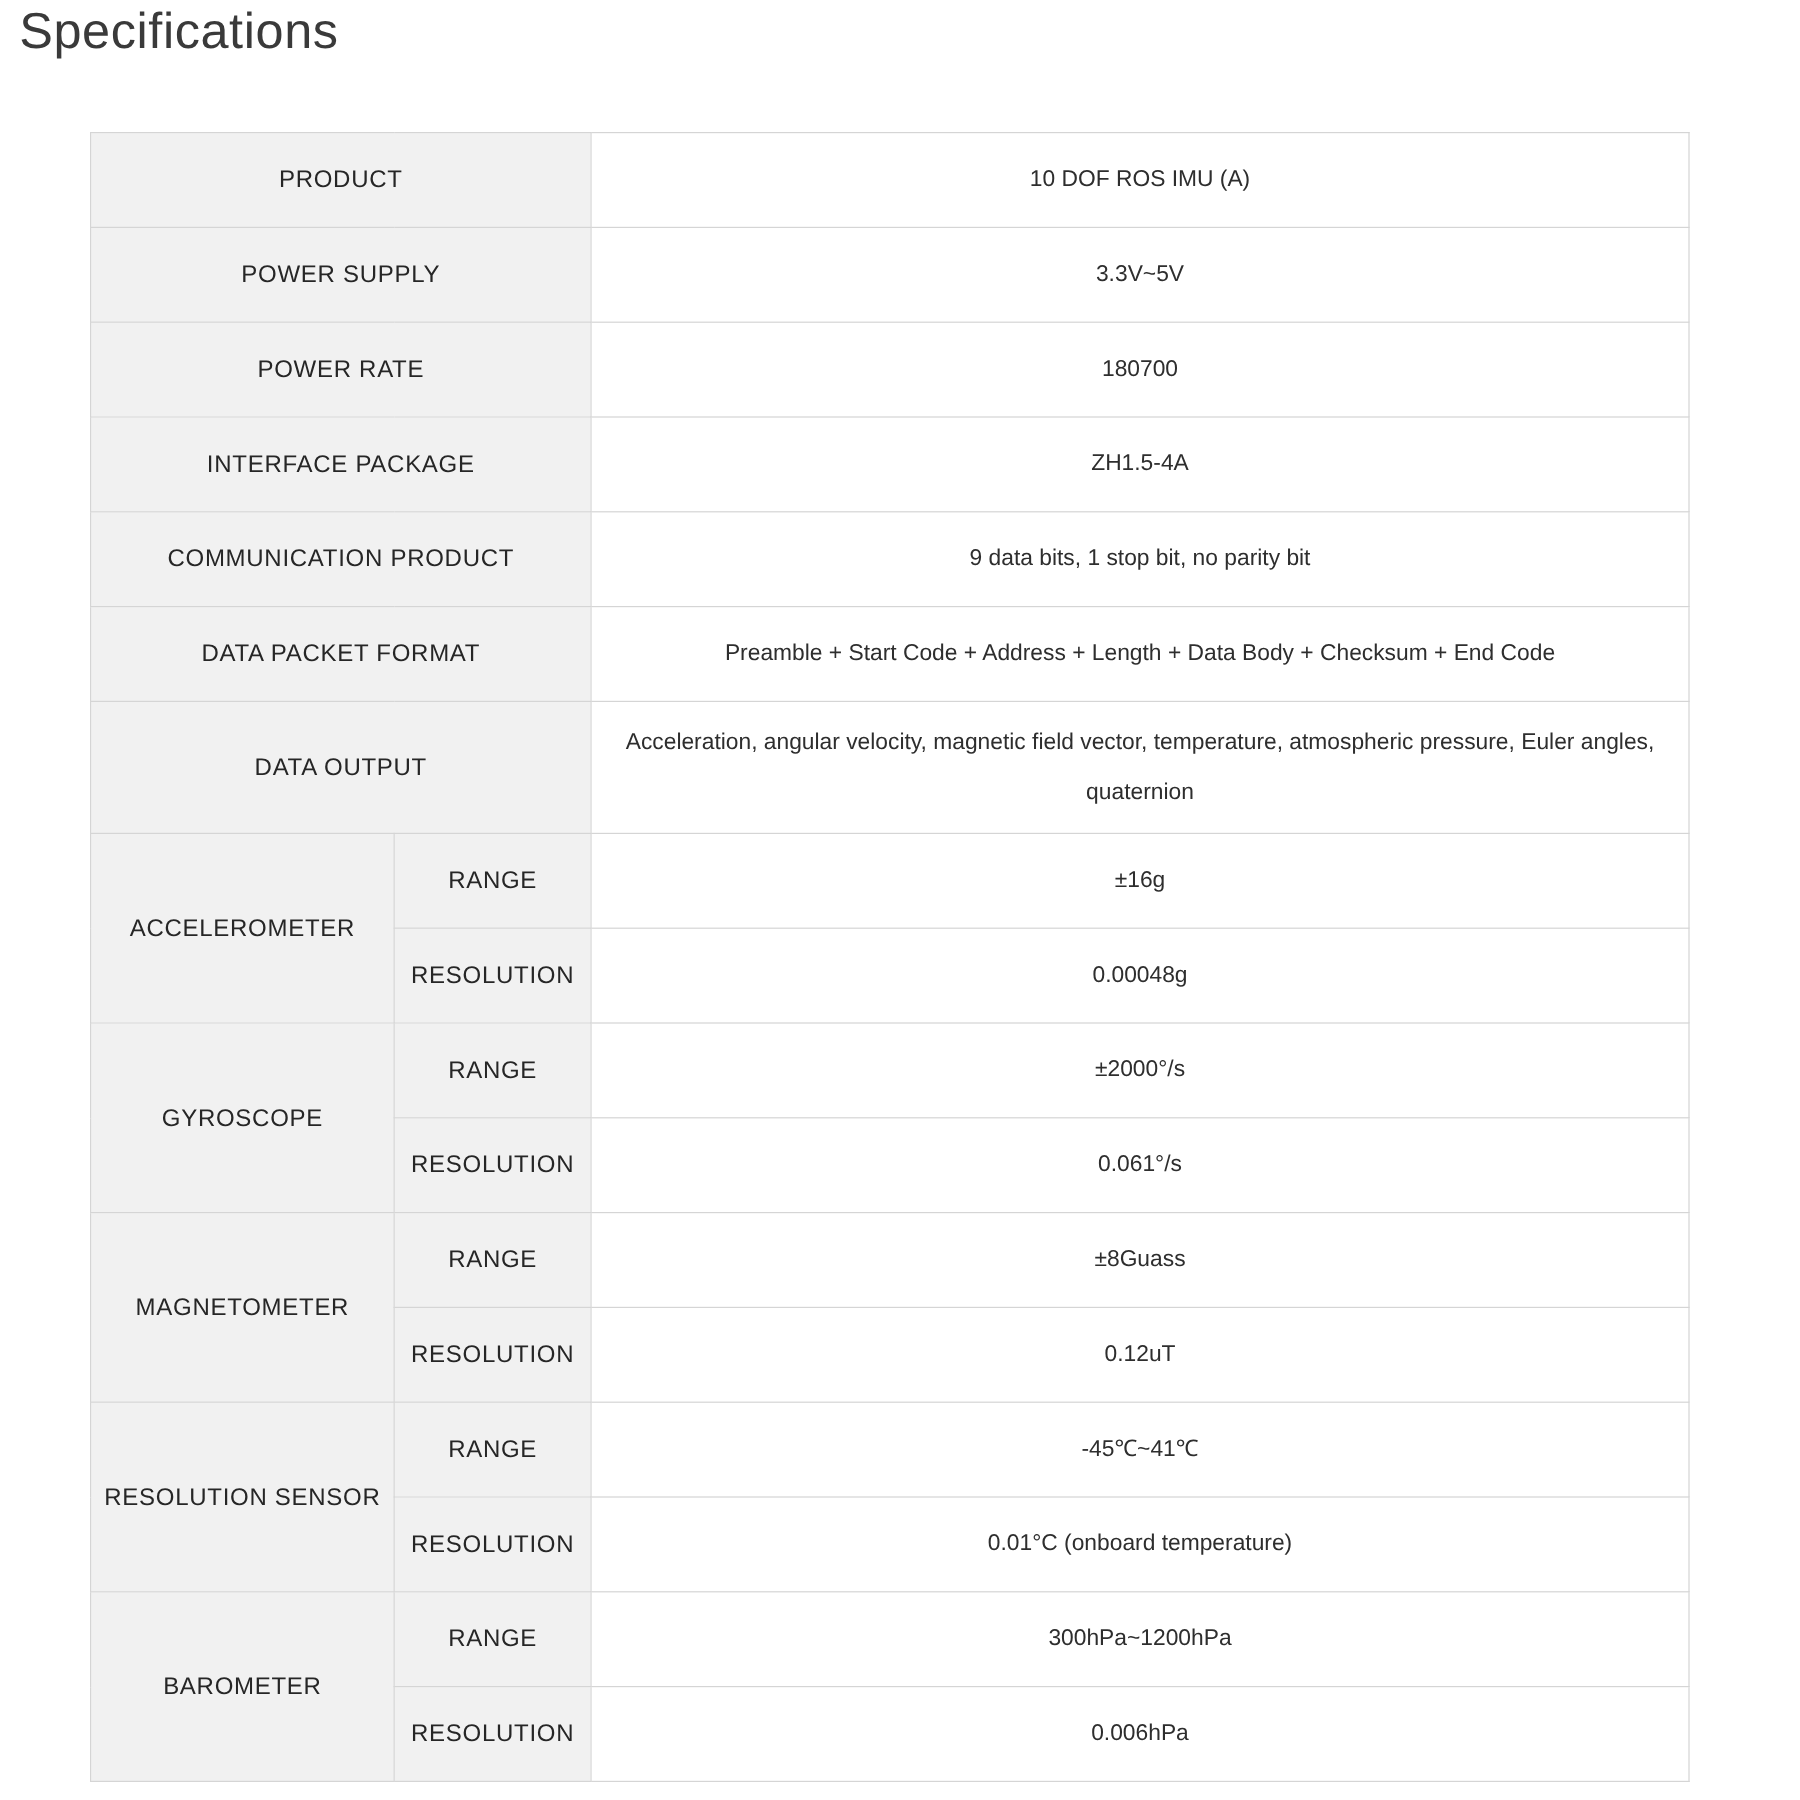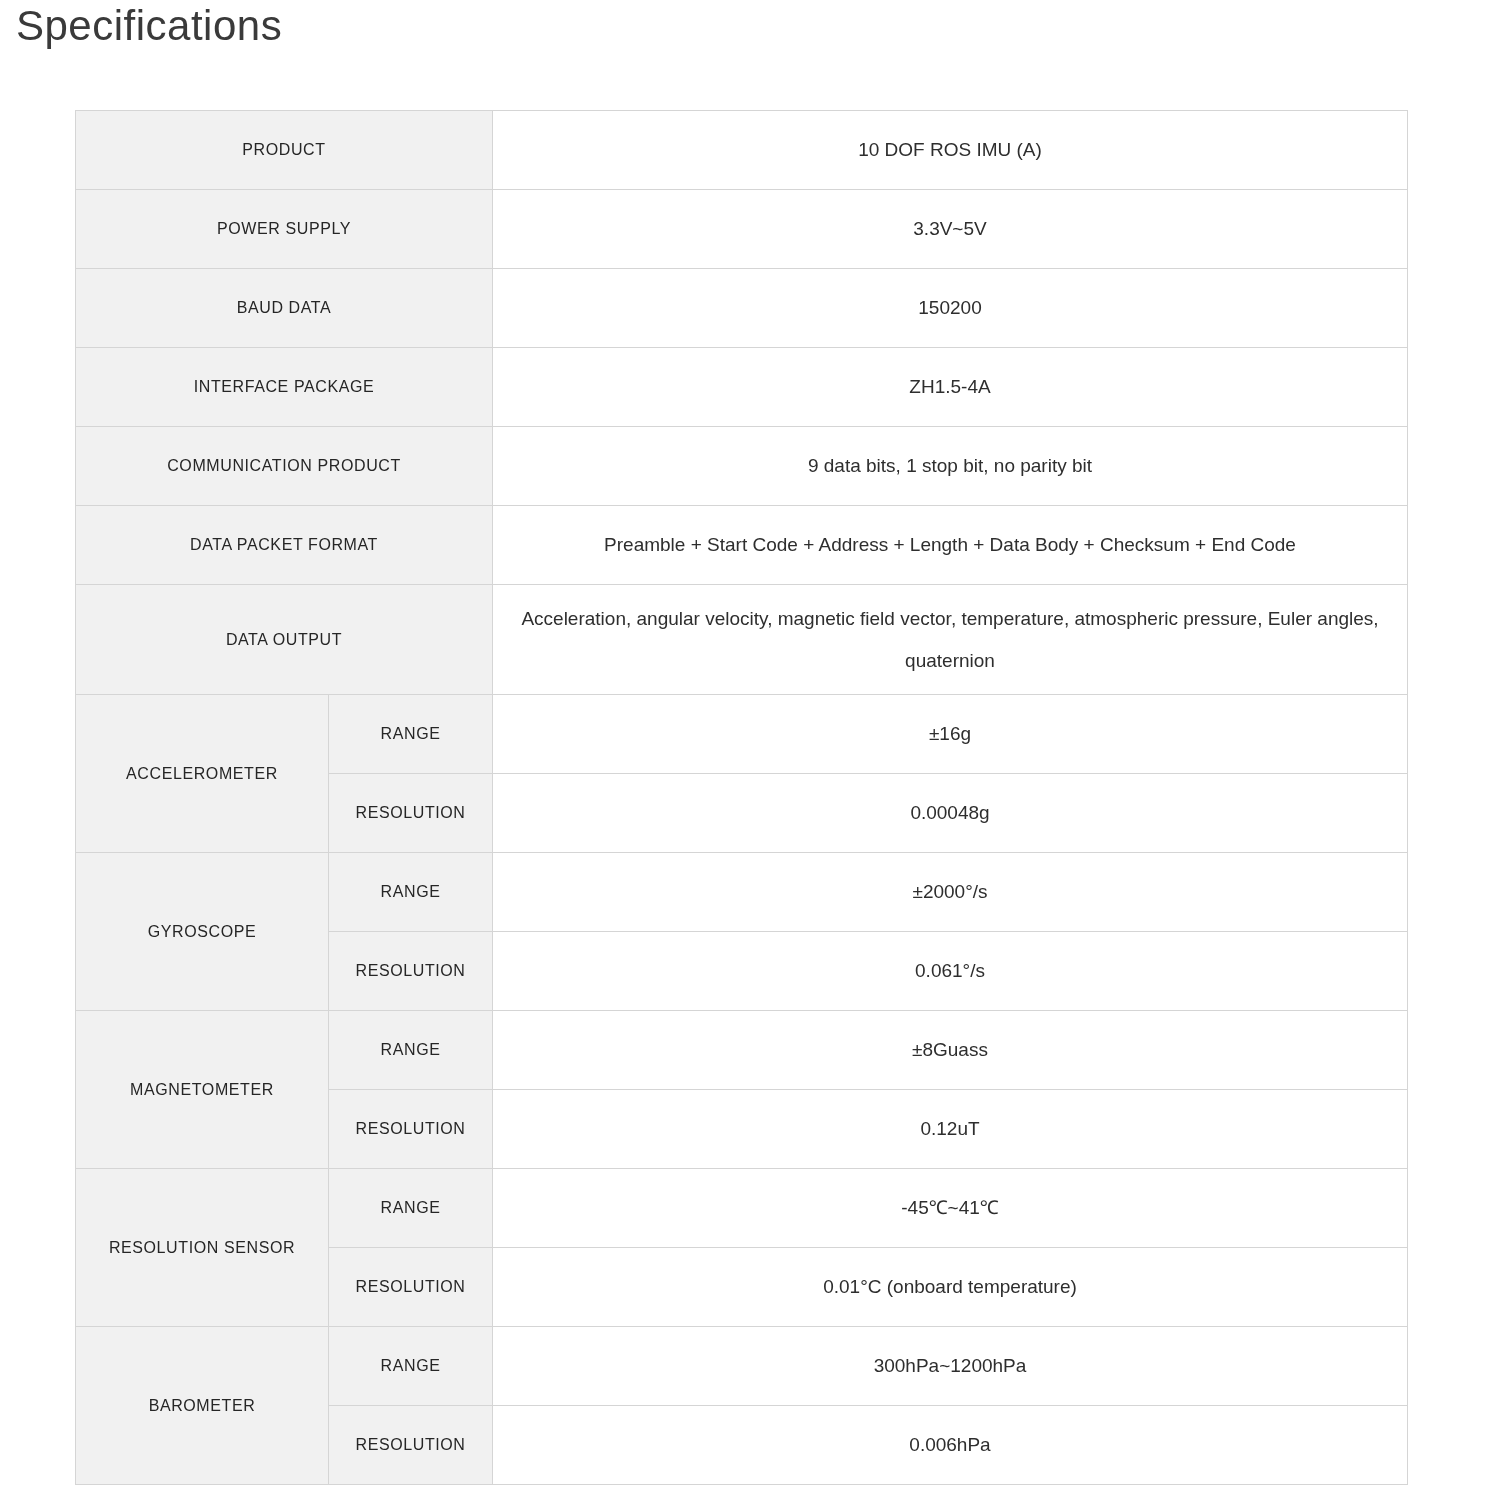--- a/index.html
+++ b/index.html
@@ -17,21 +17,21 @@
     position:absolute;left:75px;top:110px;width:1332px;
     border-collapse:collapse;table-layout:fixed;
   }
   table.spec td{
     border:1px solid #d5d5d5;
     text-align:center;vertical-align:middle;
     overflow:hidden;
   }
   td.lbl{
     background:#f1f1f1;
-    font-size:16px;letter-spacing:0.6px;color:#262626;
+    font-size:20px;letter-spacing:0.6px;color:#262626;
     line-height:2.0;padding:0 6px;
   }
   td.val{
     background:#ffffff;
     font-size:19px;color:#2e2e2e;
     line-height:2.2;padding:0 6px;
   }
   tr.r{height:79px;}
   tr.r-tall{height:110px;}
 </style>
@@ -49,22 +49,22 @@
   <tbody>
     <tr class="r">
       <td class="lbl" colspan="2">PRODUCT</td>
       <td class="val">10 DOF ROS IMU (A)</td>
     </tr>
     <tr class="r">
       <td class="lbl" colspan="2">POWER SUPPLY</td>
       <td class="val">3.3V~5V</td>
     </tr>
     <tr class="r">
-      <td class="lbl" colspan="2">BAUD DATA</td>
-      <td class="val">150200</td>
+      <td class="lbl" colspan="2">POWER RATE</td>
+      <td class="val">180700</td>
     </tr>
     <tr class="r">
       <td class="lbl" colspan="2">INTERFACE PACKAGE</td>
       <td class="val">ZH1.5-4A</td>
     </tr>
     <tr class="r">
       <td class="lbl" colspan="2">COMMUNICATION PRODUCT</td>
       <td class="val">9 data bits, 1 stop bit, no parity bit</td>
     </tr>
     <tr class="r">

